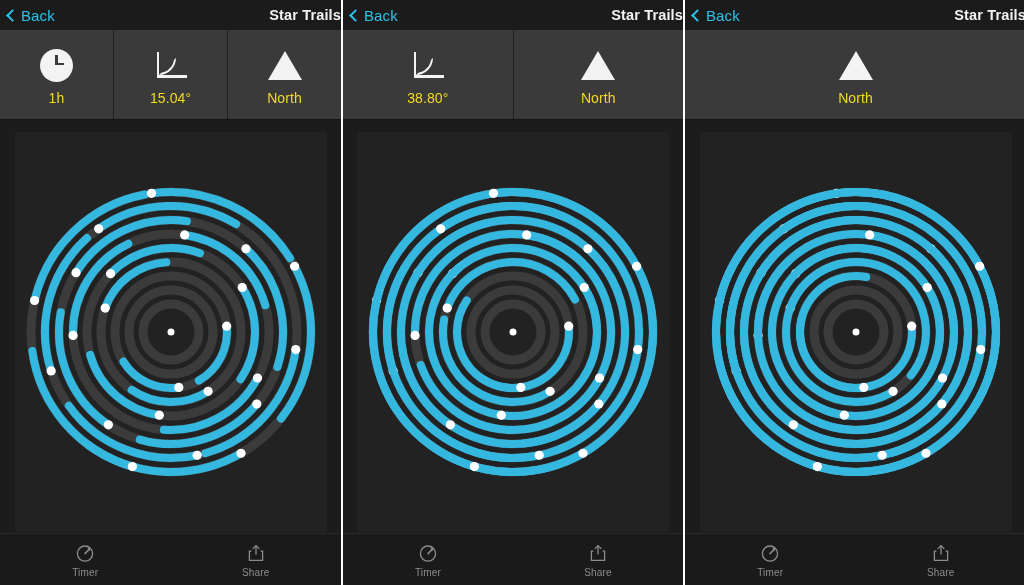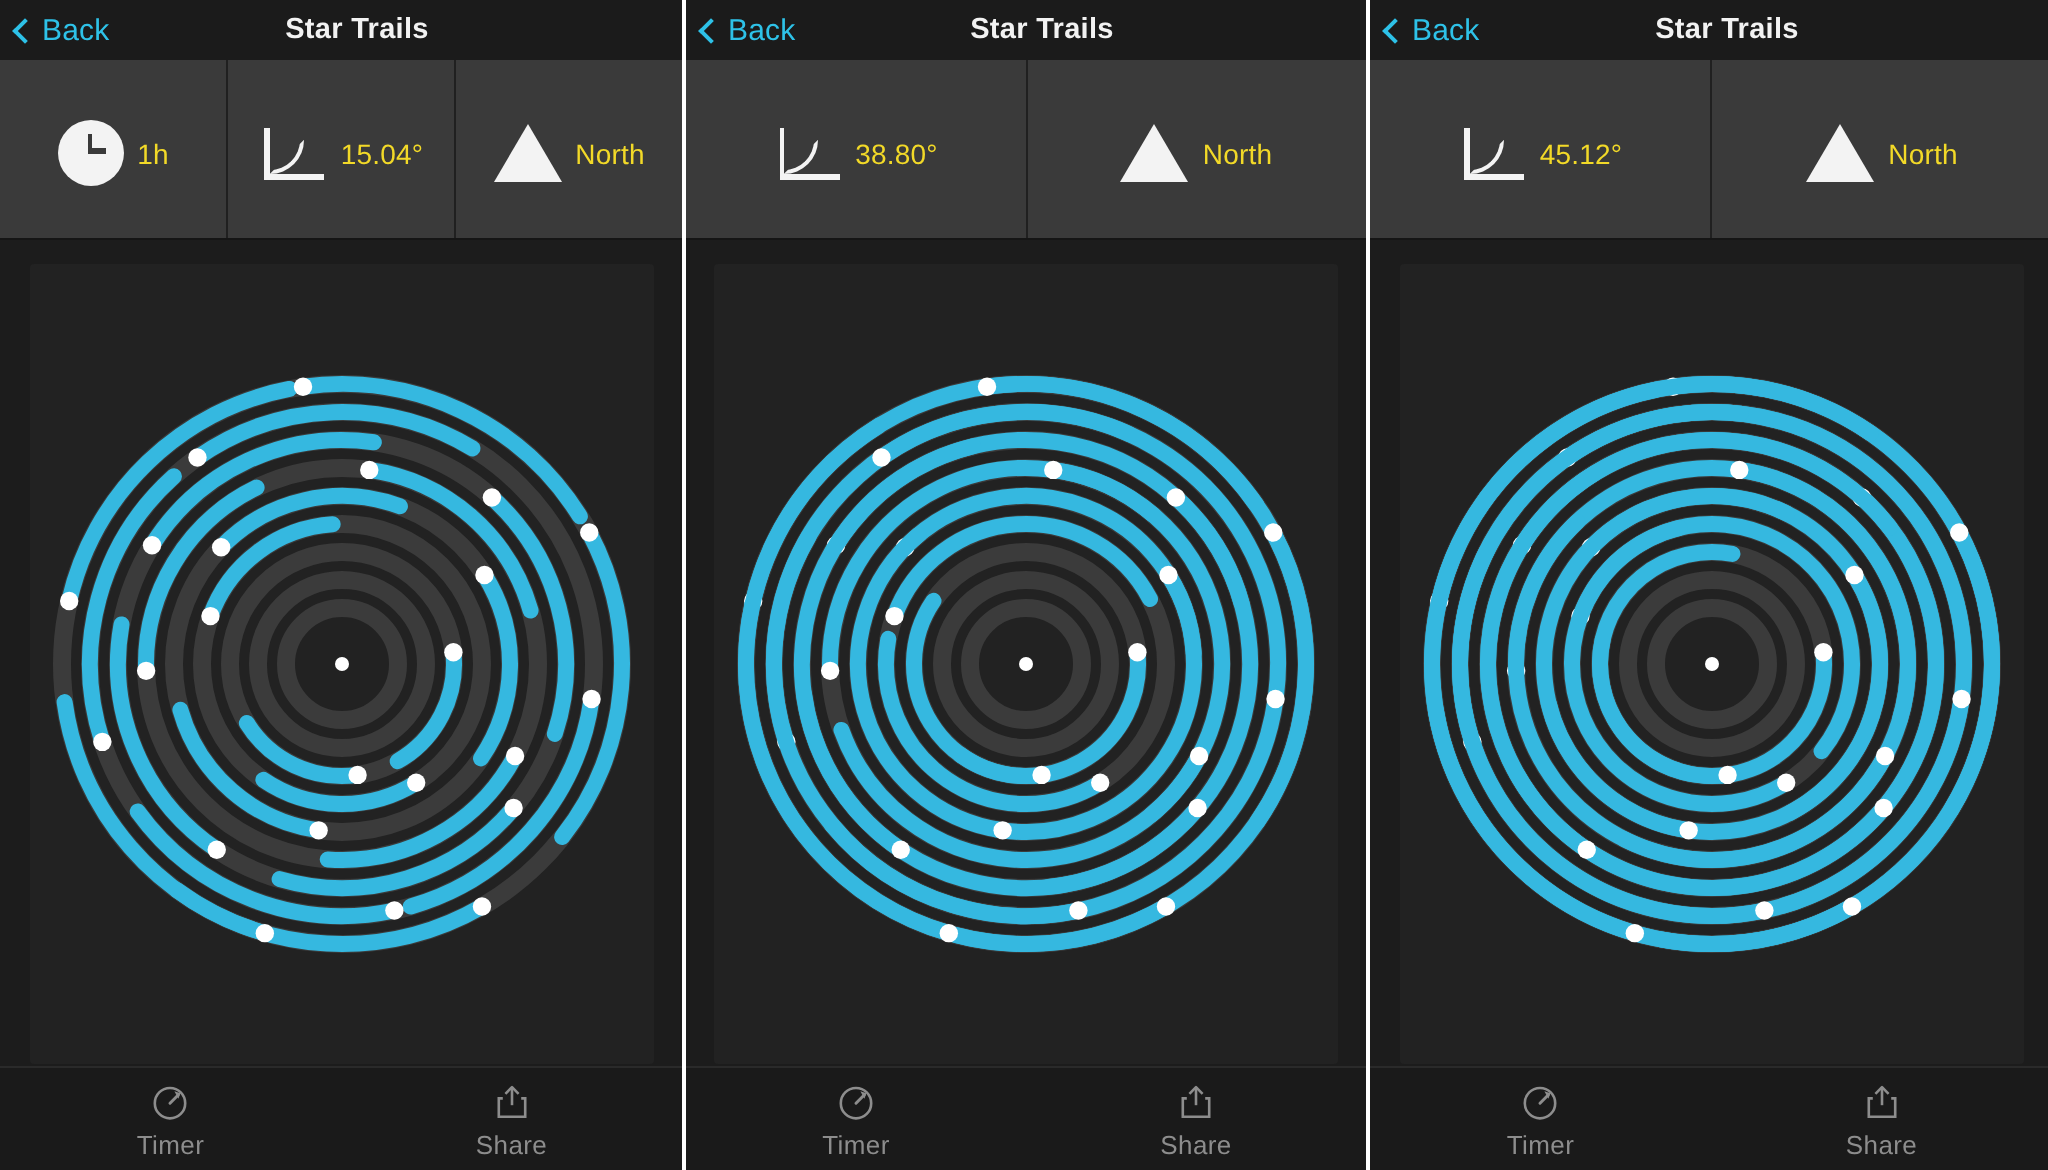--- a/index.html
+++ b/index.html
@@ -51,41 +51,41 @@
     display: block;
     width: 9px; height: 9px;
     border-left: 2.4px solid #2ec2e8;
     border-bottom: 2.4px solid #2ec2e8;
     transform: rotate(45deg);
     margin-right: 1px;
   }
   .nav-title {
     position: absolute;
     left: 16px; right: 0;
-    text-align: center;
+    text-align: right;
     color: #f2f2f2;
     font-size: 14.5px;
     font-weight: bold;
     letter-spacing: .15px;
     pointer-events: none;
   }
 
   
   .seg-bar {
     height: 90px;
     background: #3a3a3a;
     display: flex;
     flex: 0 0 auto;
     border-bottom: 1px solid #151515;
   }
   .seg {
     flex: 1 1 0;
     position: relative;
     display: flex;
-    flex-direction: row;
+    flex-direction: column;
     align-items: center;
     justify-content: center;
     gap: 7px;
     padding-top: 4px;
   }
   .seg + .seg { border-left: 1px solid #202020; }
   .seg-value {
     color: #f2d928;
     font-size: 14px;
     letter-spacing: .1px;
@@ -153,21 +153,21 @@
     align-items: center;
   }
   .tb-item {
     flex: 1 1 0;
     display: flex;
     flex-direction: column;
     align-items: center;
     justify-content: center;
     gap: 3px;
   }
-  .tb-label { color: #8d8d8d; font-size: 13px; letter-spacing: .2px; }
+  .tb-label { color: #8d8d8d; font-size: 10px; letter-spacing: .2px; }
   .tb-icon { height: 22px; display: flex; align-items: center; justify-content: center; }
   .tb-icon svg { display: block; }
 </style>
 </head>
 <body>
 
 <div class="screens">
 
   <div class="panel">
     <div class="navbar">
@@ -407,30 +407,20 @@
     <div class="navbar">
       <div class="back-btn">
         <span class="chev"></span>
         <span>Back</span>
       </div>
       <div class="nav-title">Star Trails</div>
     </div>
     <div class="seg-bar">
       <div class="seg">
         <div class="seg-icon">
-          <div class="ic-angle">
-              <span class="vbar"></span>
-              <span class="hbar"></span>
-              <span class="arc"></span>
-            </div>
-        </div>
-        <div class="seg-value">45.12°</div>
-      </div>
-      <div class="seg">
-        <div class="seg-icon">
             <div class="ic-tri"></div>
           </div>
         <div class="seg-value">North</div>
       </div>
     </div>
     <div class="stage">
       <div class="sky">
           <svg viewBox="0 0 312 400">
             <circle cx="156" cy="200" r="28" fill="none" stroke="#3b3b3b" stroke-width="9"></circle>
             <circle cx="156" cy="200" r="42" fill="none" stroke="#3b3b3b" stroke-width="9"></circle>

